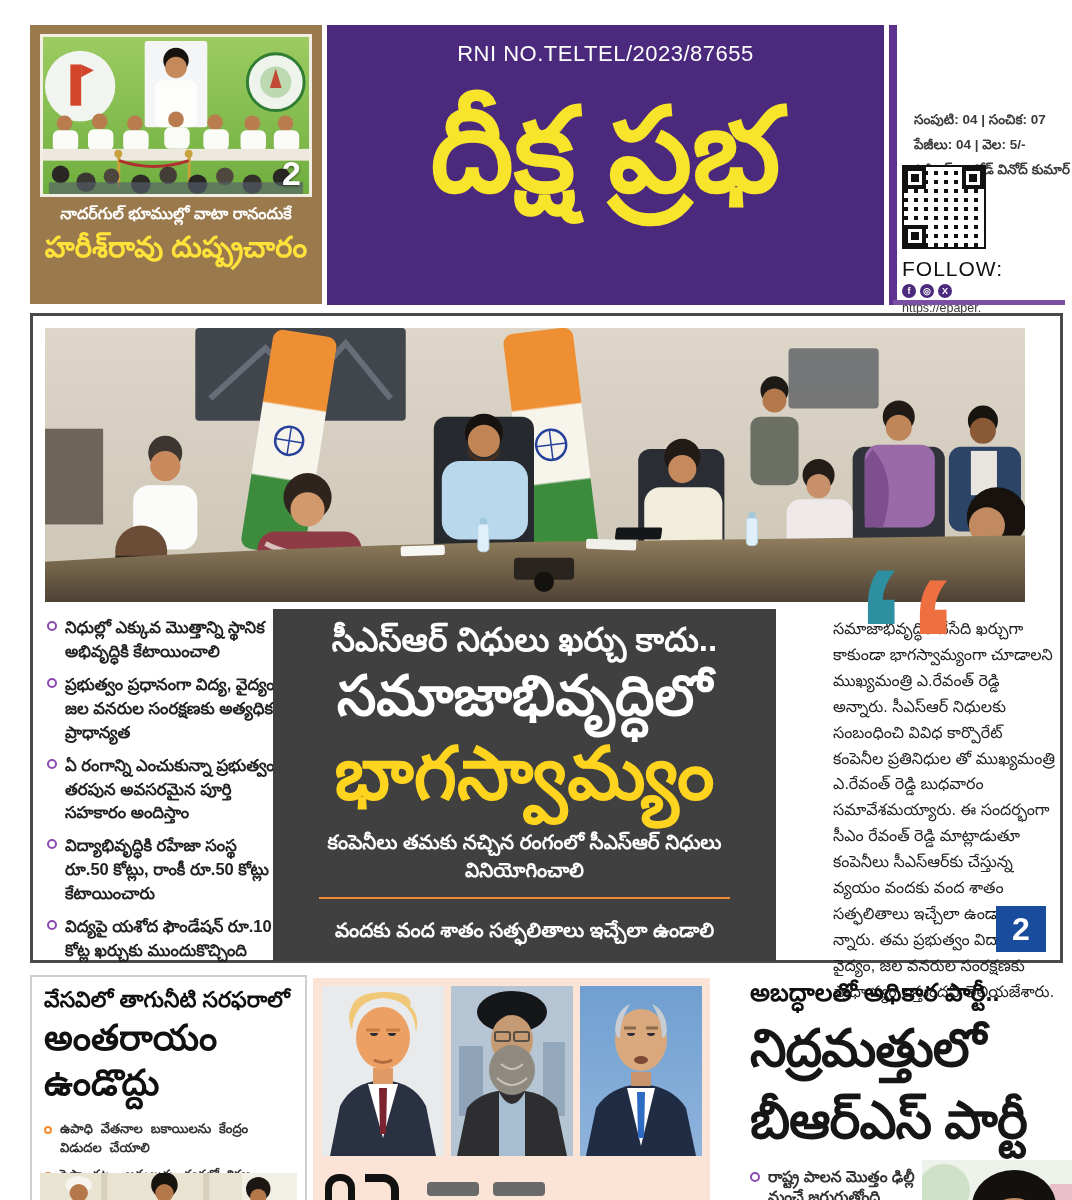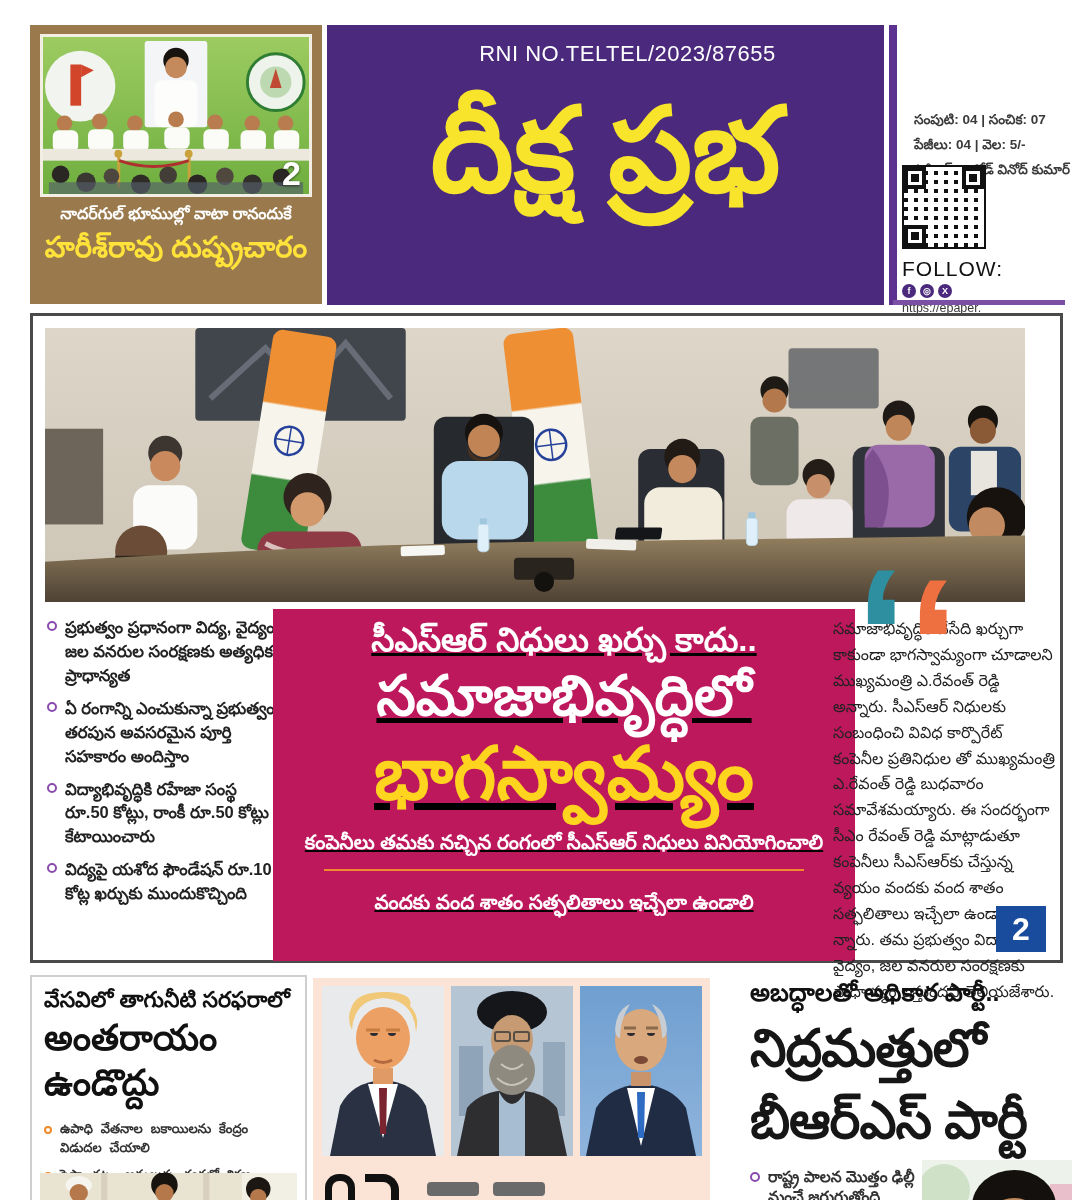--- a/index.html
+++ b/index.html
@@ -10,21 +10,21 @@
   
   .tl-box { position:absolute; left:30px; top:25px; width:292px; height:279px; background:#9a7a4c; padding:9px 10px 0 10px; }
   .tl-photo { position:relative; width:272px; height:163px; border:3px solid #f3eee4; background:#7fb54a; overflow:hidden; }
   .tl-photo svg { display:block; width:100%; height:100%; }
   .tl-badge { position:absolute; right:8px; bottom:4px; color:#fff; font-size:34px; font-weight:bold; line-height:1; text-shadow:0 1px 3px rgba(0,0,0,.6); }
   .tl-cap1 { margin-top:8px; text-align:center; color:#ffffff; font-size:16px; font-weight:bold; }
   .tl-cap2 { margin-top:4px; text-align:center; color:#ffe23a; font-size:29px; font-weight:bold; }
 
   .masthead { position:absolute; left:327px; top:25px; width:557px; height:280px; background:#4b2a7d; }
   .mh-strip { position:absolute; left:889px; top:25px; width:8px; height:280px; background:#5d3190; }
-  .mh-rni { position:absolute; left:0; right:0; top:16px; text-align:center; color:#ffffff; font-size:22px; letter-spacing:.5px;margin-left:22px; }
+  .mh-rni { position:absolute; left:0; right:0; top:16px; text-align:center; color:#ffffff; font-size:22px; letter-spacing:.5px; }
   .mh-date { position:absolute; left:30px; bottom:50px; color:#ffffff; font-size:27px; }
   .mh-day { position:absolute; left:30px; bottom:22px; color:#e9ddf5; font-size:15px; }
   .mh-tag { position:absolute; right:34px; bottom:22px; color:#ffffff; font-size:26px; font-weight:bold; }
 
   .info { position:absolute; left:902px; top:25px; width:164px; height:300px; }
   .info-lines { position:absolute; top:82px; left:12px; }
   .info-line { font-size:13.5px; font-weight:bold; color:#3a3a3a; line-height:25px; white-space:nowrap; }
   .qr { position:absolute; left:0; top:140px; width:84px; height:84px; border:2px solid #111;
         background:
           repeating-linear-gradient(0deg,#111 0 4px,#fff 4px 9px),
@@ -48,21 +48,21 @@
   .quote-icon span { position:absolute; font-size:190px; line-height:1; font-weight:bold; }
   .quote-icon .q1 { left:0; top:-28px; color:#2e8fa0; }
   .quote-icon .q2 { left:52px; top:-18px; color:#ee7040; }
 
   .mb-bullets { position:absolute; left:14px; top:300px; width:238px; }
   .mb-bullets li, .bl-bullets li, .br-bullets li { list-style:none; display:flex; margin-bottom:9px; }
   .ring { flex:0 0 auto; width:10px; height:10px; border-radius:50%; border:2.5px solid #8a4bb0; margin:5px 8px 0 0; }
   .ring.orange { border-color:#f08a2c; width:8px; height:8px; }
   .mb-bullets .txt { font-size:16.5px; font-weight:bold; color:#222; line-height:1.45; }
 
-  .red-block { position:absolute; left:240px; top:293px; width:582px; height:352px; background:#be185d; text-align:center; padding:10px 18px;text-decoration:underline; }
+  .red-block { position:absolute; left:240px; top:293px; width:503px; height:352px; background:#404040; text-align:center; padding:10px 18px; }
   .rb-kicker { color:#fff; font-size:33px; font-weight:bold; line-height:1.25; }
   .rb-h1 { color:#fff; font-size:56px; font-weight:bold; line-height:1.2; margin-top:2px; }
   .rb-h2 { color:#ffd41e; font-size:74px; font-weight:bold; line-height:1.15; margin-top:2px; }
   .rb-sub { color:#fff; font-size:20px; font-weight:bold; margin-top:14px; }
   .rb-div { width:88%; height:2px; background:#ef8a2e; margin:10px auto 0 auto; }
 
   .mb-rightcol { position:absolute; left:800px; top:300px; width:222px; }
   .mb-body { font-size:16px; color:#222; line-height:1.62; }
   .badge-blue { position:absolute; right:14px; bottom:8px; width:50px; height:46px; background:#1a4c9d; color:#fff; font-size:32px; font-weight:bold; display:flex; align-items:center; justify-content:center; }
 
@@ -312,20 +312,24 @@
     </div>
 
     <div class="quote-icon" aria-hidden="true">
       <span class="q1">‘</span>
         <span class="q2">‘</span>
     </div>
 
     <ul class="mb-bullets">
       <li>
           <span class="ring"></span>
+          <span class="txt">నిధుల్లో ఎక్కువ మొత్తాన్ని స్థానిక అభివృద్ధికి కేటాయించాలి</span>
+        </li>
+      <li>
+          <span class="ring"></span>
           <span class="txt">ప్రభుత్వం ప్రధానంగా విద్య, వైద్యం, జల వనరుల సంరక్షణకు అత్యధిక ప్రాధాన్యత</span>
         </li>
       <li>
           <span class="ring"></span>
           <span class="txt">ఏ రంగాన్ని ఎంచుకున్నా ప్రభుత్వం తరపున అవసరమైన పూర్తి సహకారం అందిస్తాం</span>
         </li>
       <li>
           <span class="ring"></span>
           <span class="txt">విద్యాభివృద్ధికి రహేజా సంస్థ రూ.50 కోట్లు, రాంకీ రూ.50 కోట్లు కేటాయించారు</span>
         </li>

